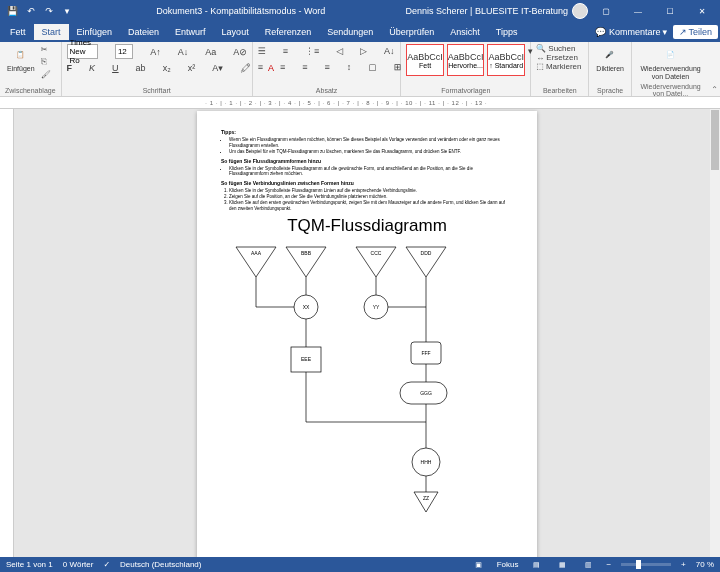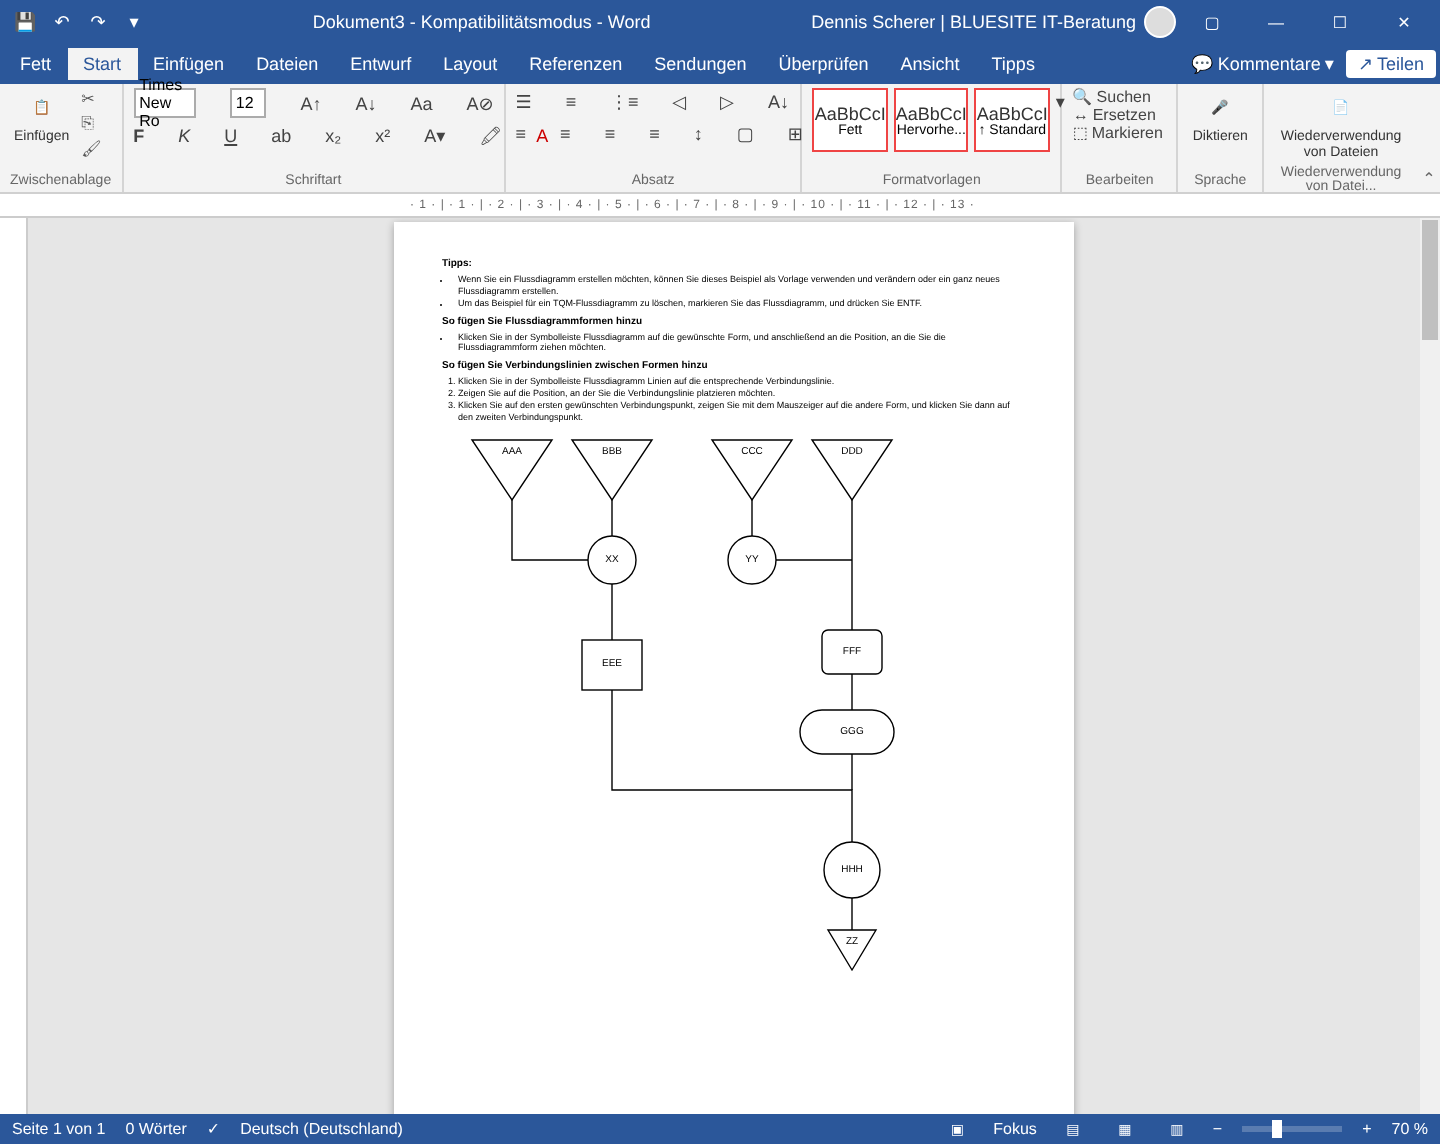--- a/index.html
+++ b/index.html
@@ -219,20 +219,21 @@
       <div class="tips-title">So fügen Sie Flussdiagrammformen hinzu</div>
       <ul class="tips-list">
           <li>Klicken Sie in der Symbolleiste Flussdiagramm auf die gewünschte Form, und anschließend an die Position, an die Sie die Flussdiagrammform ziehen möchten.</li>
         </ul>
       <div class="tips-title">So fügen Sie Verbindungslinien zwischen Formen hinzu</div>
       <ol class="tips-list-num">
         <li>Klicken Sie in der Symbolleiste Flussdiagramm Linien auf die entsprechende Verbindungslinie.</li>
         <li>Zeigen Sie auf die Position, an der Sie die Verbindungslinie platzieren möchten.</li>
         <li>Klicken Sie auf den ersten gewünschten Verbindungspunkt, zeigen Sie mit dem Mauszeiger auf die andere Form, und klicken Sie dann auf den zweiten Verbindungspunkt.</li>
       </ol>
+      <div class="main-title">TQM-Flussdiagramm</div>
       <div class="diagram">
         <svg width="292" height="310" stroke="#000" stroke-width="0.7" fill="none">
 
           <path d="M15 5 L55 5 L35 35 Z"></path>
             <path d="M65 5 L105 5 L85 35 Z"></path>
           <path d="M135 5 L175 5 L155 35 Z"></path>
             <path d="M185 5 L225 5 L205 35 Z"></path>
 
           <circle cx="85" cy="65" r="12"></circle>
             <circle cx="155" cy="65" r="12"></circle>

